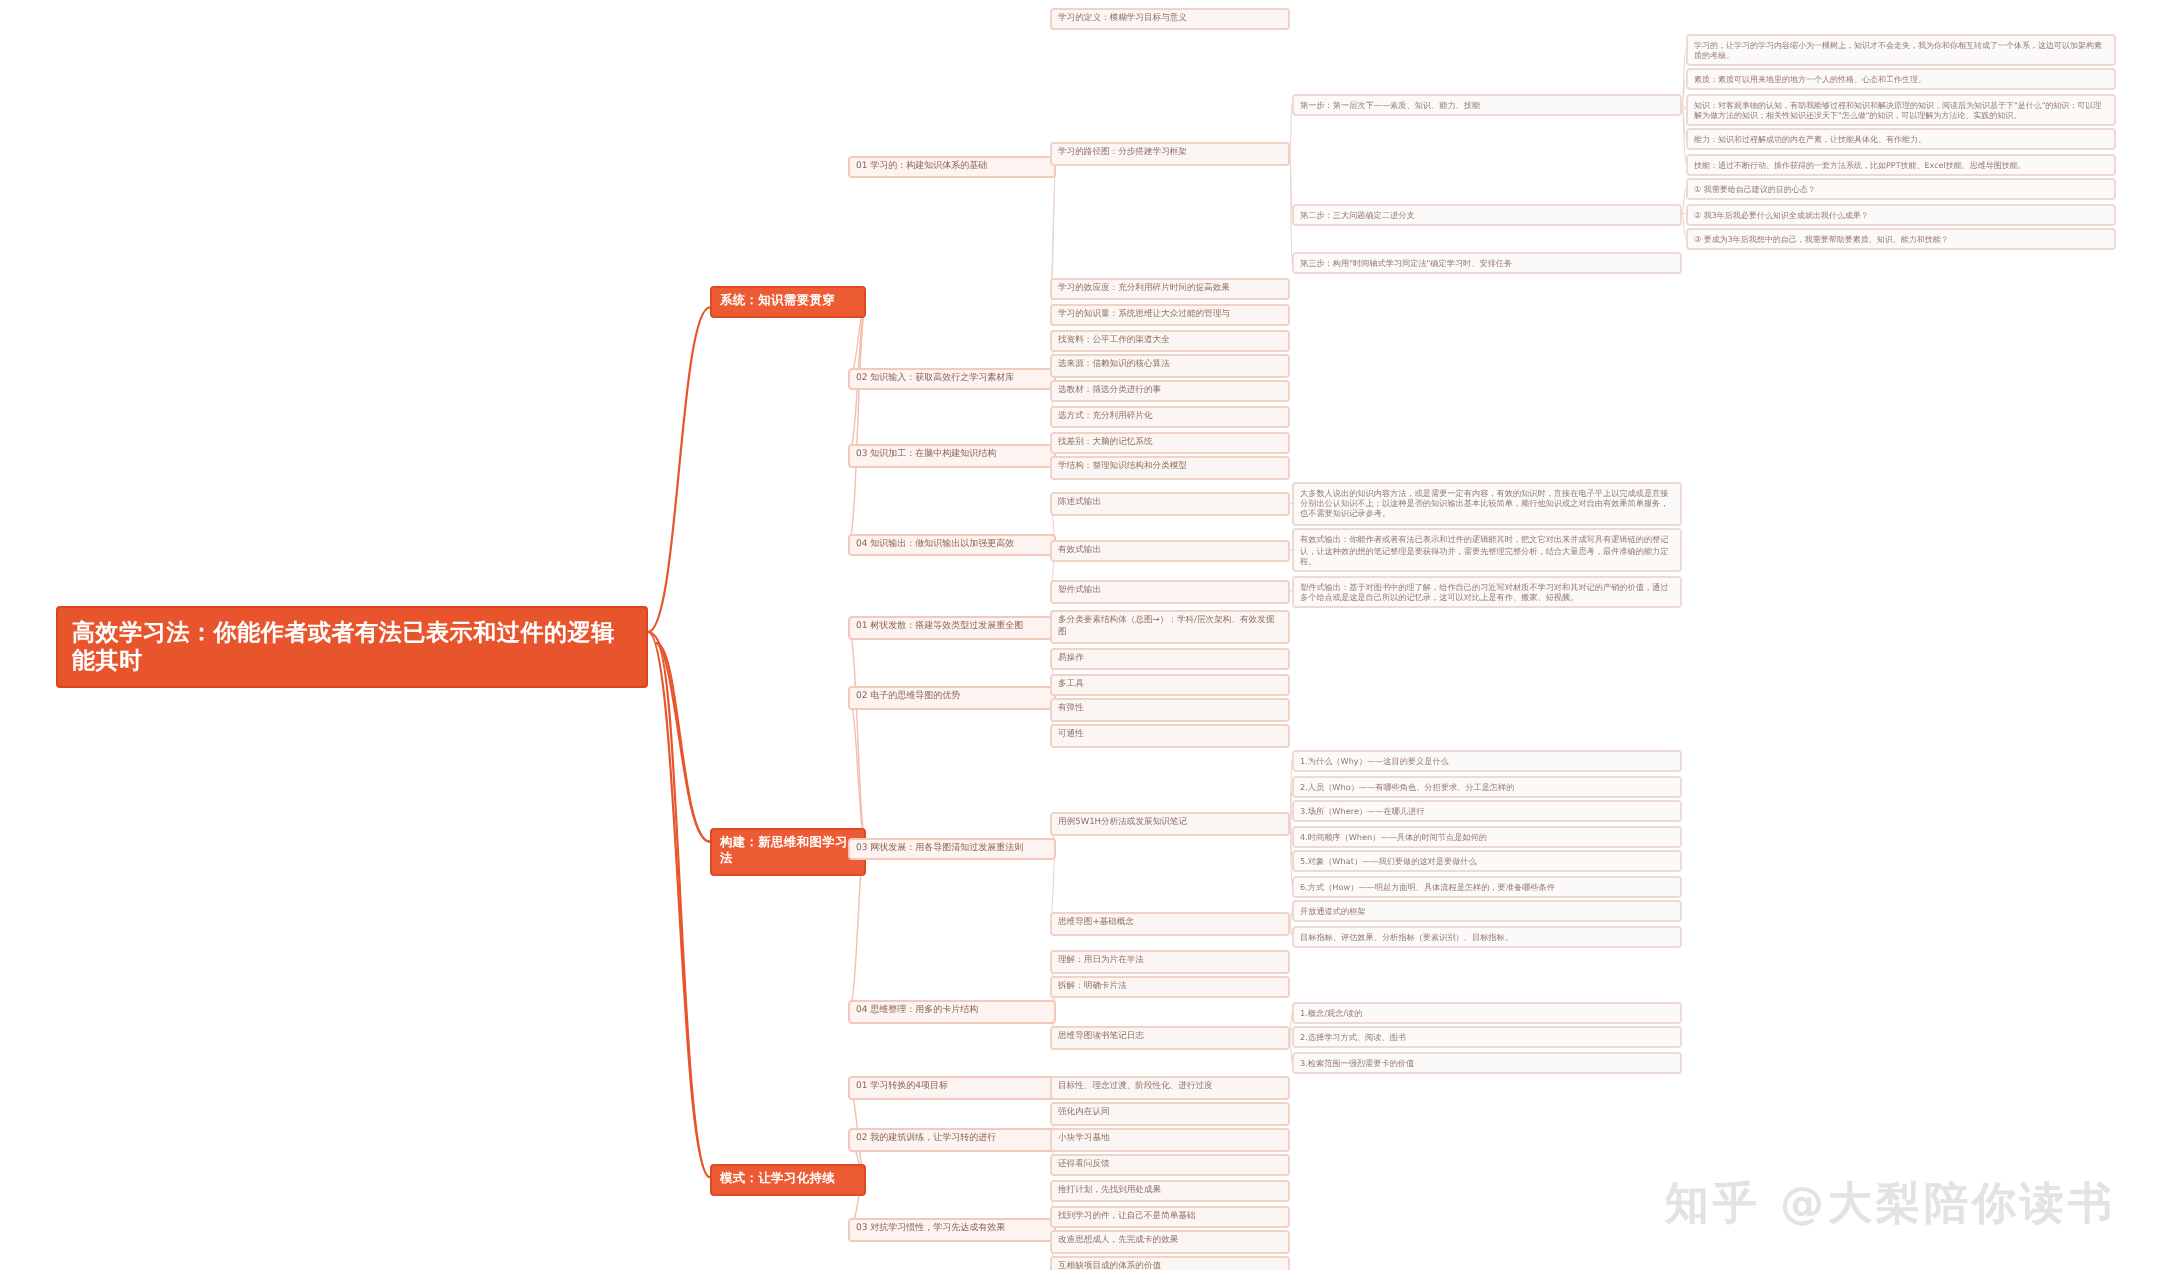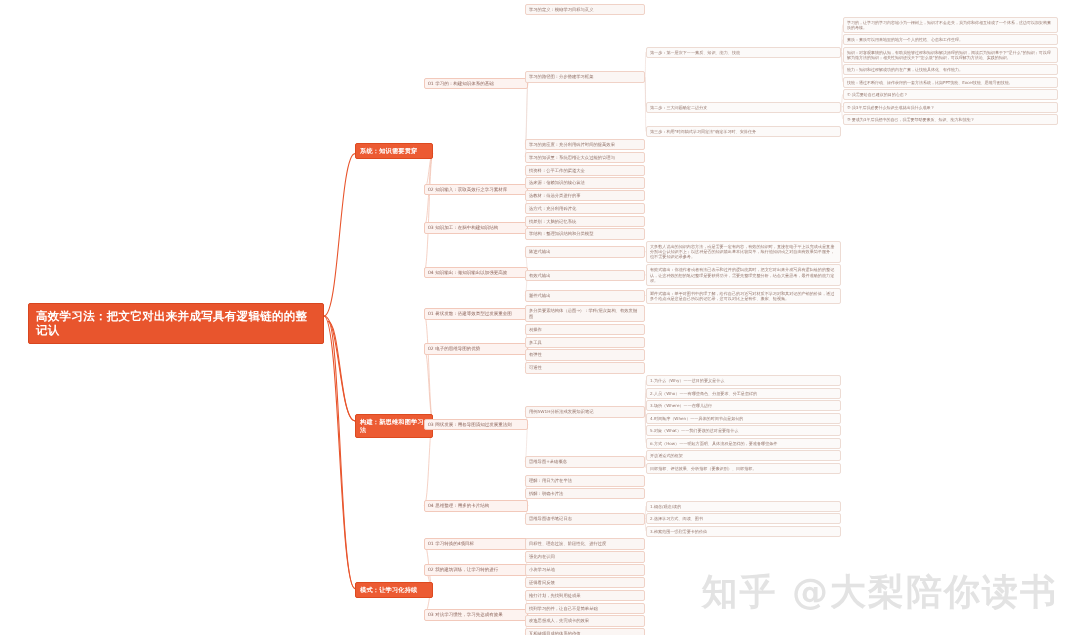--- a/index.html
+++ b/index.html
@@ -66,21 +66,21 @@
     color:#95776d;
     border:1px solid #eddbd3;
     border-radius:2px;
     font-size:4.1px;
     padding:2px 3px;
     align-items:flex-start;
   }
   .watermark{
     position:absolute;
     right:22px;bottom:18px;
-    font-size:36px;
+    font-size:22px;
     color:#e3e3e3;
     font-weight:bold;
     letter-spacing:2px;
     user-select:none;
     font-family:"DejaVu Sans","Liberation Sans",sans-serif;
     text-align:center;
   }
 </style>
 </head>
 <body>
@@ -152,21 +152,21 @@
       <path d="M528,569.5649999999999 C526.65,569.5649999999999 526.65,556.7749999999999 525,556.7749999999999" fill="none" stroke="#ead5cd" stroke-width="0.55"></path>
       <path d="M528,569.5649999999999 C526.65,569.5649999999999 526.65,569.5649999999998 525,569.5649999999998" fill="none" stroke="#ead5cd" stroke-width="0.55"></path>
       <path d="M528,569.5649999999999 C526.65,569.5649999999999 526.65,582.3549999999998 525,582.3549999999998" fill="none" stroke="#ead5cd" stroke-width="0.55"></path>
       <path d="M433,588.62 C428.95,588.62 428.95,614.3299999999999 424,614.3299999999999" fill="none" stroke="#f0bfae" stroke-width="0.7"></path>
       <path d="M528,614.3299999999999 C526.65,614.3299999999999 526.65,595.1449999999999 525,595.1449999999999" fill="none" stroke="#ead5cd" stroke-width="0.55"></path>
       <path d="M528,614.3299999999999 C526.65,614.3299999999999 526.65,607.9349999999998 525,607.9349999999998" fill="none" stroke="#ead5cd" stroke-width="0.55"></path>
       <path d="M528,614.3299999999999 C526.65,614.3299999999999 526.65,620.7249999999998 525,620.7249999999998" fill="none" stroke="#ead5cd" stroke-width="0.55"></path>
       <path d="M528,614.3299999999999 C526.65,614.3299999999999 526.65,633.5149999999998 525,633.5149999999998" fill="none" stroke="#ead5cd" stroke-width="0.55"></path>
     </svg>
   <div id="nodes">
-      <div class="node n-root" style="left: 28px; top: 303px; width: 296px;">高效学习法：把文它对出来并成写具有逻辑链的的整记认</div>
+      <div class="node n-root" style="left: 28px; top: 303px; width: 296px;">高效学习法：你能作者或者有法已表示和过件的逻辑能其时</div>
       <div class="node n-l1" style="left: 355px; top: 143.08px; width: 78px;">系统：知识需要贯穿</div>
       <div class="node n-l2" style="left: 424px; top: 77.725px; width: 104px;">01 学习的：构建知识体系的基础</div>
       <div class="node n-l3" style="left: 525px; top: 4px; width: 120px;">学习的定义：模糊学习目标与意义</div>
       <div class="node n-l3" style="left: 525px; top: 71.46px; width: 120px;">学习的路径图：分步搭建学习框架</div>
       <div class="node n-l4" style="left: 646px; top: 46.725px; width: 195px; font-size: 4.1px;">第一步：第一层次下——素质、知识、能力、技能</div>
       <div class="node n-l4" style="left: 843px; top: 16.79px; width: 215px; font-size: 4px;">学习的，让学习的学习内容缩小为一棵树上，知识才不会走失，我为你和你相互转成了一个体系，这边可以加架构素质的考核。</div>
       <div class="node n-l4" style="left: 843px; top: 34.39px; width: 215px; font-size: 4px;">素质：素质可以用来地里的地方一个人的性格、心态和工作生理。</div>
       <div class="node n-l4" style="left: 843px; top: 46.79px; width: 215px; font-size: 4px;">知识：对客观事物的认知，有助我能够过程和知识和解决原理的知识，阅读后为知识基于下"是什么"的知识；可以理解为做方法的知识；相关性知识还没天下"怎么做"的知识，可以理解为方法论、实践的知识。</div>
       <div class="node n-l4" style="left: 843px; top: 64.39px; width: 215px; font-size: 4px;">能力：知识和过程解成功的内在产素，让技能具体化、有作能力。</div>
       <div class="node n-l4" style="left: 843px; top: 76.79px; width: 215px; font-size: 4px;">技能：通过不断行动、操作获得的一套方法系统，比如PPT技能、Excel技能、思维导图技能。</div>

